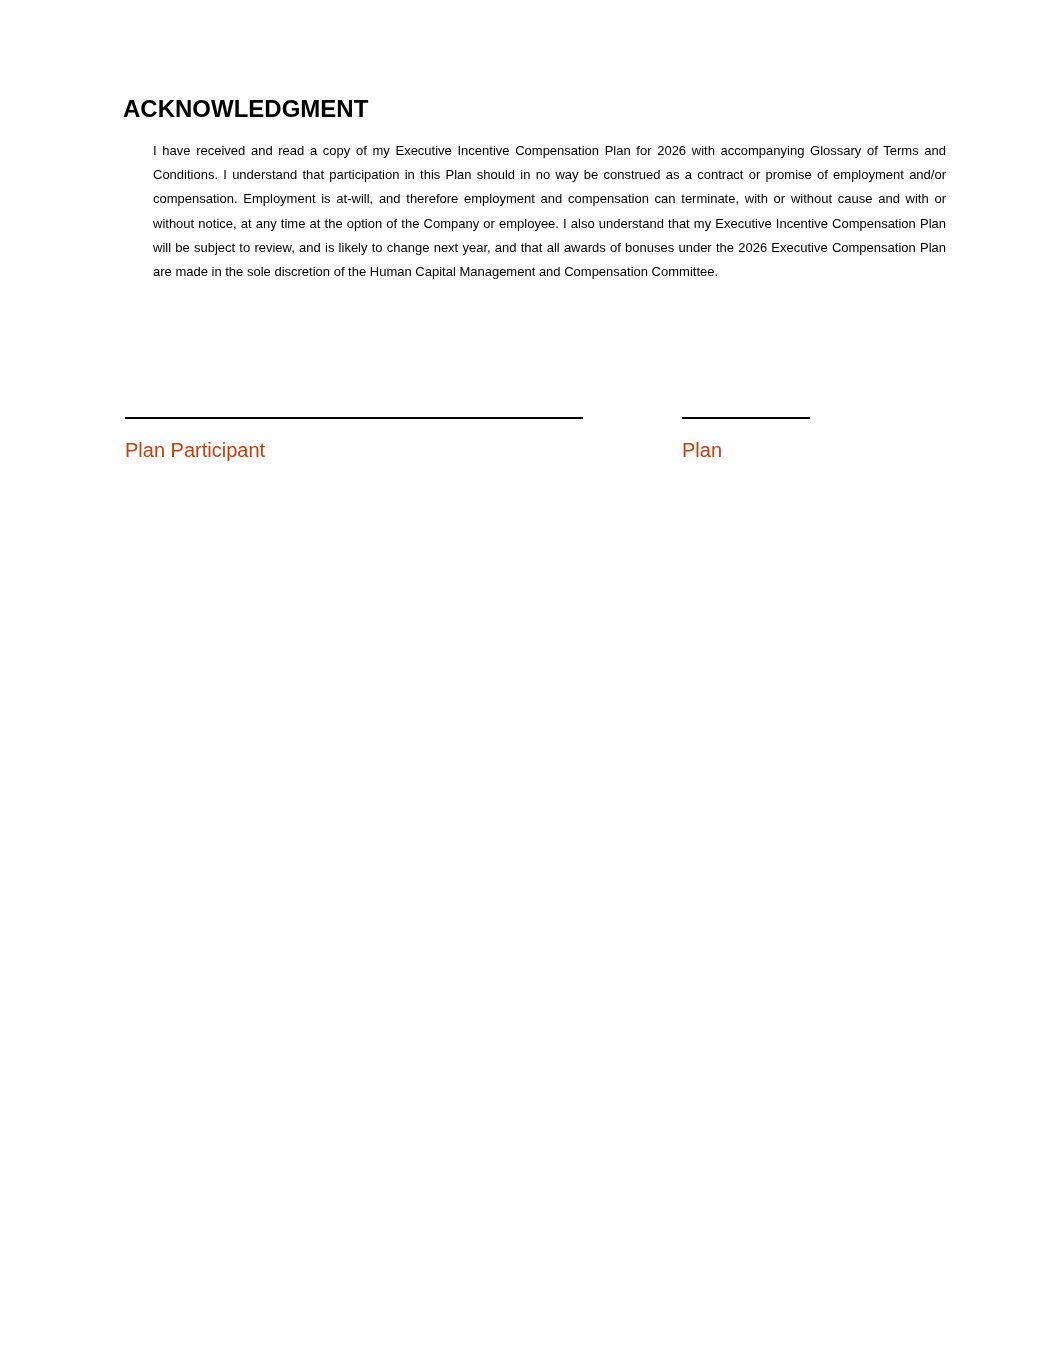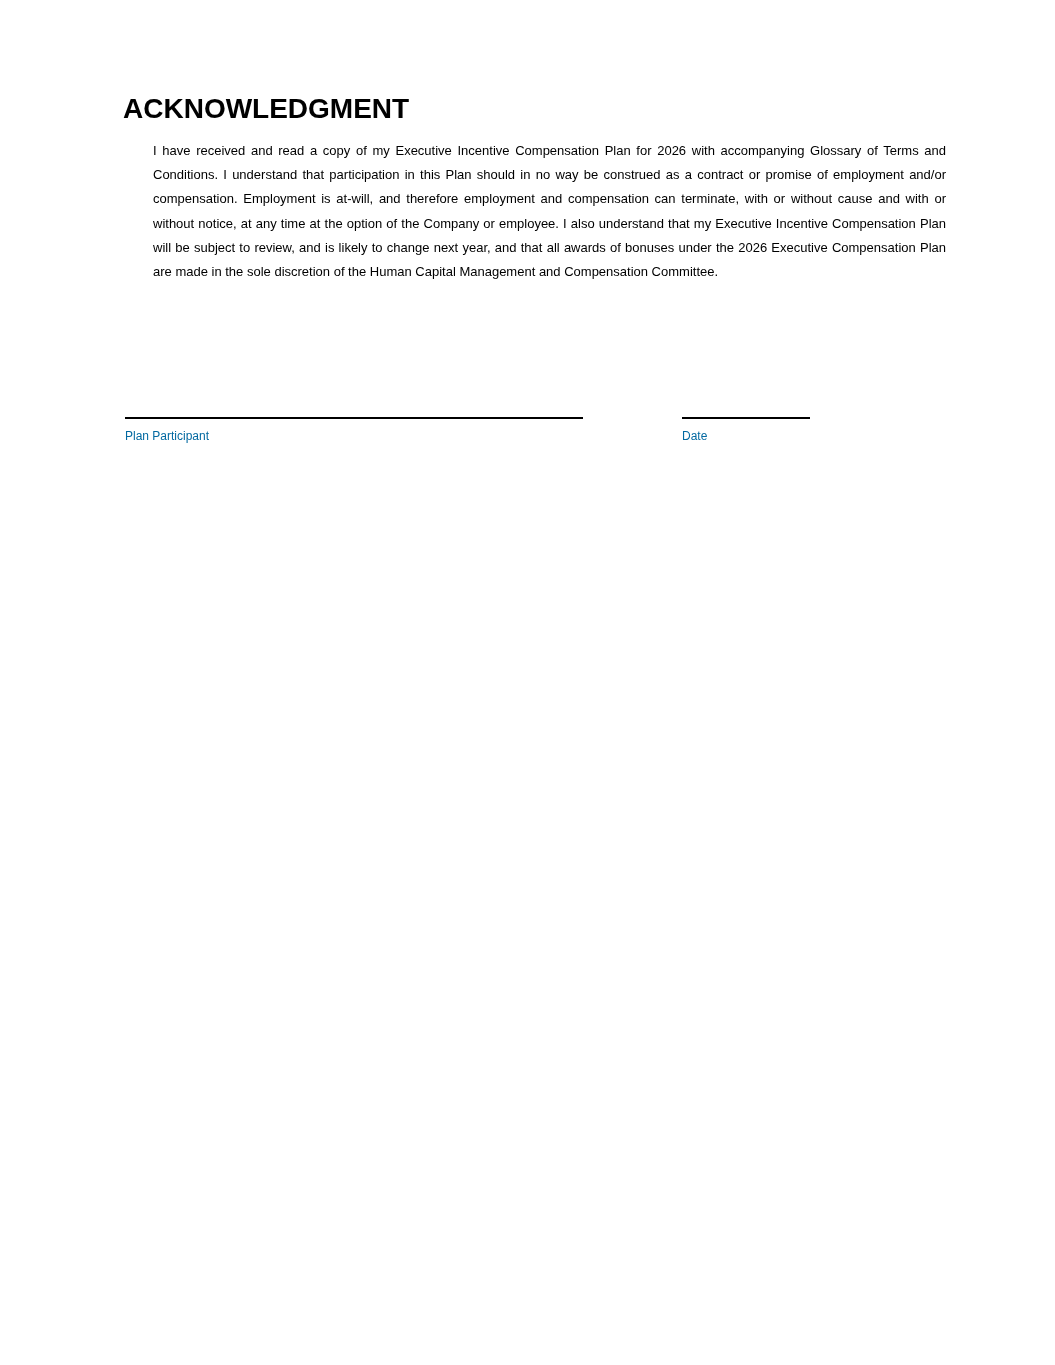--- a/index.html
+++ b/index.html
@@ -14,21 +14,21 @@
     background: #ffffff;
     color: #000000;
     font-family: "Liberation Sans", "DejaVu Sans", sans-serif;
     overflow: hidden;
   }
   .heading {
     position: absolute;
     left: 123px;
     top: 97px;
     margin: 0;
-    font-size: 28px;
+    font-size: 24px;
     line-height: 24px;
     font-weight: bold;
     color: #000000;
   }
   .body-text {
     position: absolute;
     left: 153px;
     top: 139px;
     width: 793px;
     margin: 0;
@@ -48,42 +48,42 @@
   }
   .sig-col.date {
     left: 682px;
     width: 128px;
   }
   .sig-line {
     height: 0;
     border-top: 2px solid #000000;
   }
   .sig-label {
-    margin-top: 6px;
-    font-size: 12px;
+    margin-top: 20px;
+    font-size: 20px;
     line-height: 22px;
-    color: #0369a1;
+    color: #c2410c;
   }
 </style>
 </head>
 <body>
 
 <div class="page">
 
   <h1 class="heading">ACKNOWLEDGMENT</h1>
 
   <p class="body-text">I have received and read a copy of my Executive Incentive Compensation Plan for 2026 with accompanying Glossary of Terms and Conditions. I understand that participation in this Plan should in no way be construed as a contract or promise of employment and/or compensation. Employment is at-will, and therefore employment and compensation can terminate, with or without cause and with or without notice, at any time at the option of the Company or employee. I also understand that my Executive Incentive Compensation Plan will be subject to review, and is likely to change next year, and that all awards of bonuses under the 2026 Executive Compensation Plan are made in the sole discretion of the Human Capital Management and Compensation Committee.</p>
 
   <div>
 
     <div class="sig-col participant">
       <div class="sig-line"></div>
       <div class="sig-label">Plan Participant</div>
     </div>
 
     <div class="sig-col date">
       <div class="sig-line"></div>
-      <div class="sig-label">Date</div>
+      <div class="sig-label">Plan</div>
     </div>
 
   </div>
 
 </div>
 
 </body></html>

